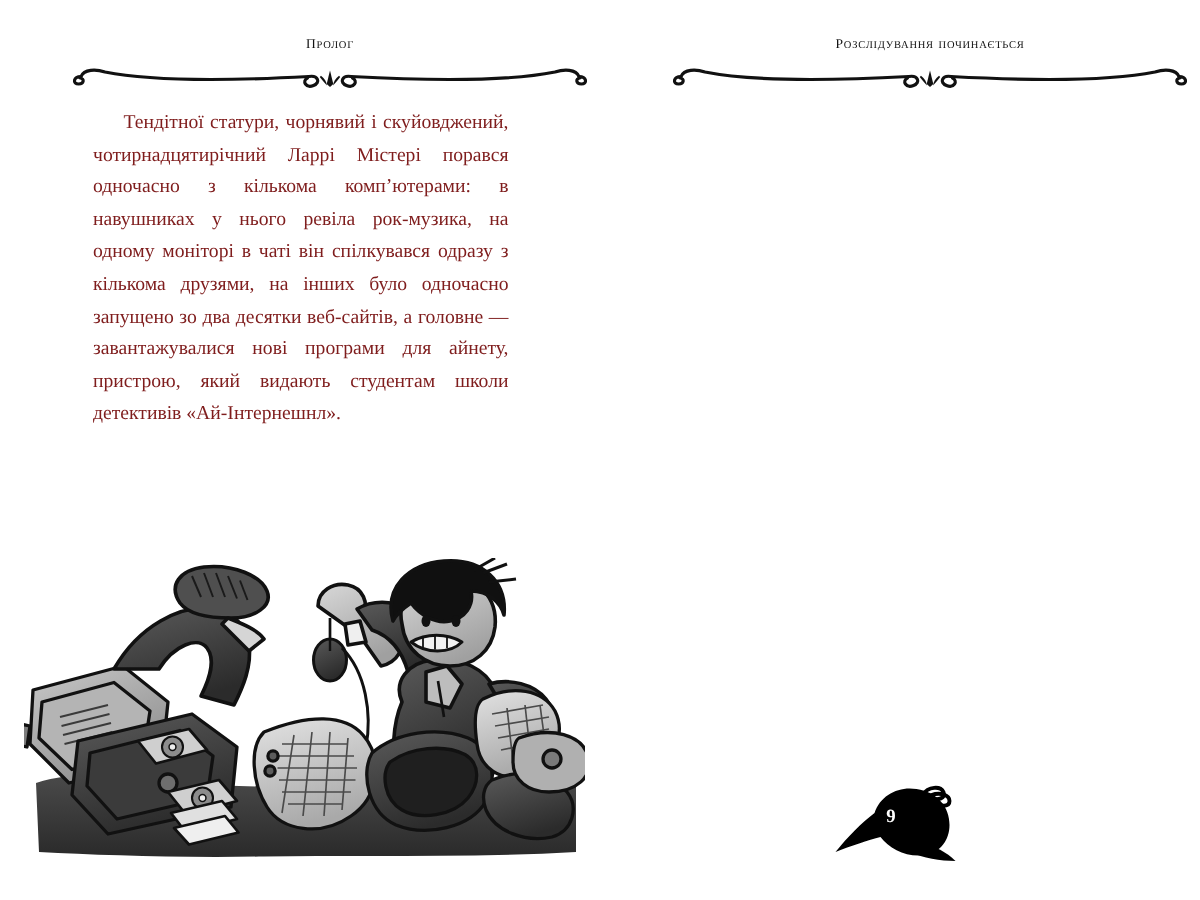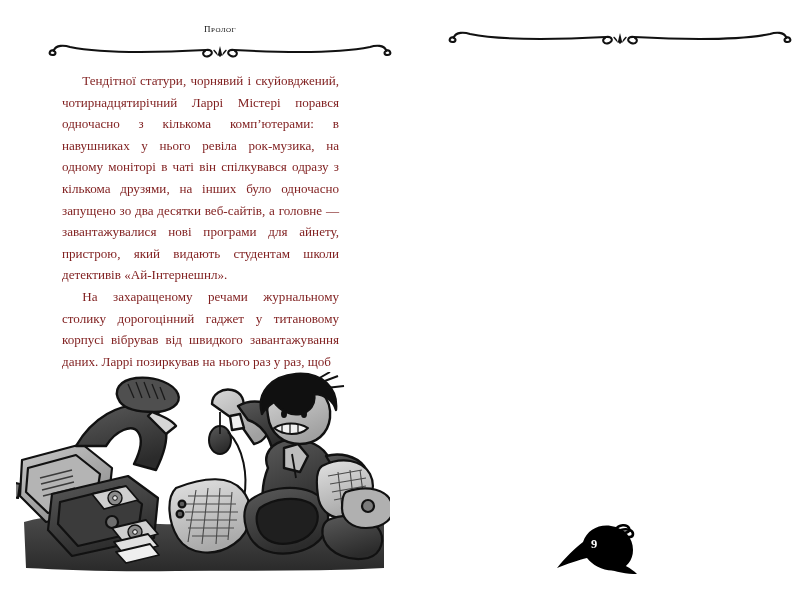--- a/index.html
+++ b/index.html
@@ -130,21 +130,20 @@
         <g fill="#111">
           <path d="M180 7 L182.2 16 L180 18 L177.8 16 Z"></path>
           <path d="M174 10.5 C 176.5 12.5, 177.6 14.5, 178 17 C 176.2 15.2, 174.6 13.2, 173.2 11.4 Z"></path>
           <path d="M186 10.5 C 183.5 12.5, 182.4 14.5, 182 17 C 183.8 15.2, 185.4 13.2, 186.8 11.4 Z"></path>
         </g>
       </svg>
     </div>
 
     <div class="col col-left">
       <p>Тендітної статури, чорнявий і скуйовджений, чотирнадцятирічний Ларрі Містері порався одночасно з кількома комп’ютерами: в навушниках у нього ревіла рок-музика, на одному моніторі в чаті він спілкувався одразу з кількома друзями, на інших було одночасно запущено зо два десятки веб-сайтів, а головне — завантажувалися нові програми для айнету, пристрою, який видають студентам школи детективів «Ай-Інтернешнл».</p>
-      <p>На захаращеному речами журнальному столику дорогоцінний гаджет у титановому корпусі вібрував від швидкого завантажування даних. Ларрі позиркував на нього раз у раз, щоб</p>
     </div>
 
     <div class="illo">
       <svg viewBox="0 0 374 212" preserveAspectRatio="xMidYMid meet">
         <defs>
           <linearGradient id="gMon" x1="0" y1="0" x2="0.6" y2="1">
             <stop offset="0%" stop-color="#c9c9c9"></stop>
             <stop offset="100%" stop-color="#8d8d8d"></stop>
           </linearGradient>
           <linearGradient id="gDark" x1="0" y1="0" x2="0.4" y2="1">
@@ -313,20 +312,21 @@
                    C 336 156, 326 148, 326 136 C 326 128, 327 122, 330 120 Z" fill="#b0b0b0"></path>
           <circle cx="352" cy="134" r="6" fill="#7a7a7a"></circle>
         </g>
       </svg>
     </div>
   </div>
 
   <div class="page page-right">
 
     <div class="head-zone">
+      <div class="running-head">Розслідування починається</div>
       <svg class="ornament" viewBox="0 0 360 20" preserveAspectRatio="xMidYMid meet">
         <g fill="none" stroke="#111" stroke-width="2.1" stroke-linecap="round">
           <path d="M14 11 C 16 6, 24 6, 30 8 C 60 14, 110 14, 166 11"></path>
           <path d="M194 11 C 250 14, 300 14, 330 8 C 336 6, 344 6, 346 11"></path>
         </g>
         <g fill="none" stroke="#111" stroke-width="2.1" stroke-linecap="round">
           <path d="M14 11 C 9 11, 8 16, 12.5 16 C 16 16, 16.5 12.5, 13.5 12"></path>
           <path d="M346 11 C 351 11, 352 16, 347.5 16 C 344 16, 343.5 12.5, 346.5 12"></path>
           <path d="M166 11 C 172 10, 174 15, 169 17 C 164 19, 161 14, 165 12"></path>
           <path d="M194 11 C 188 10, 186 15, 191 17 C 196 19, 199 14, 195 12"></path>

